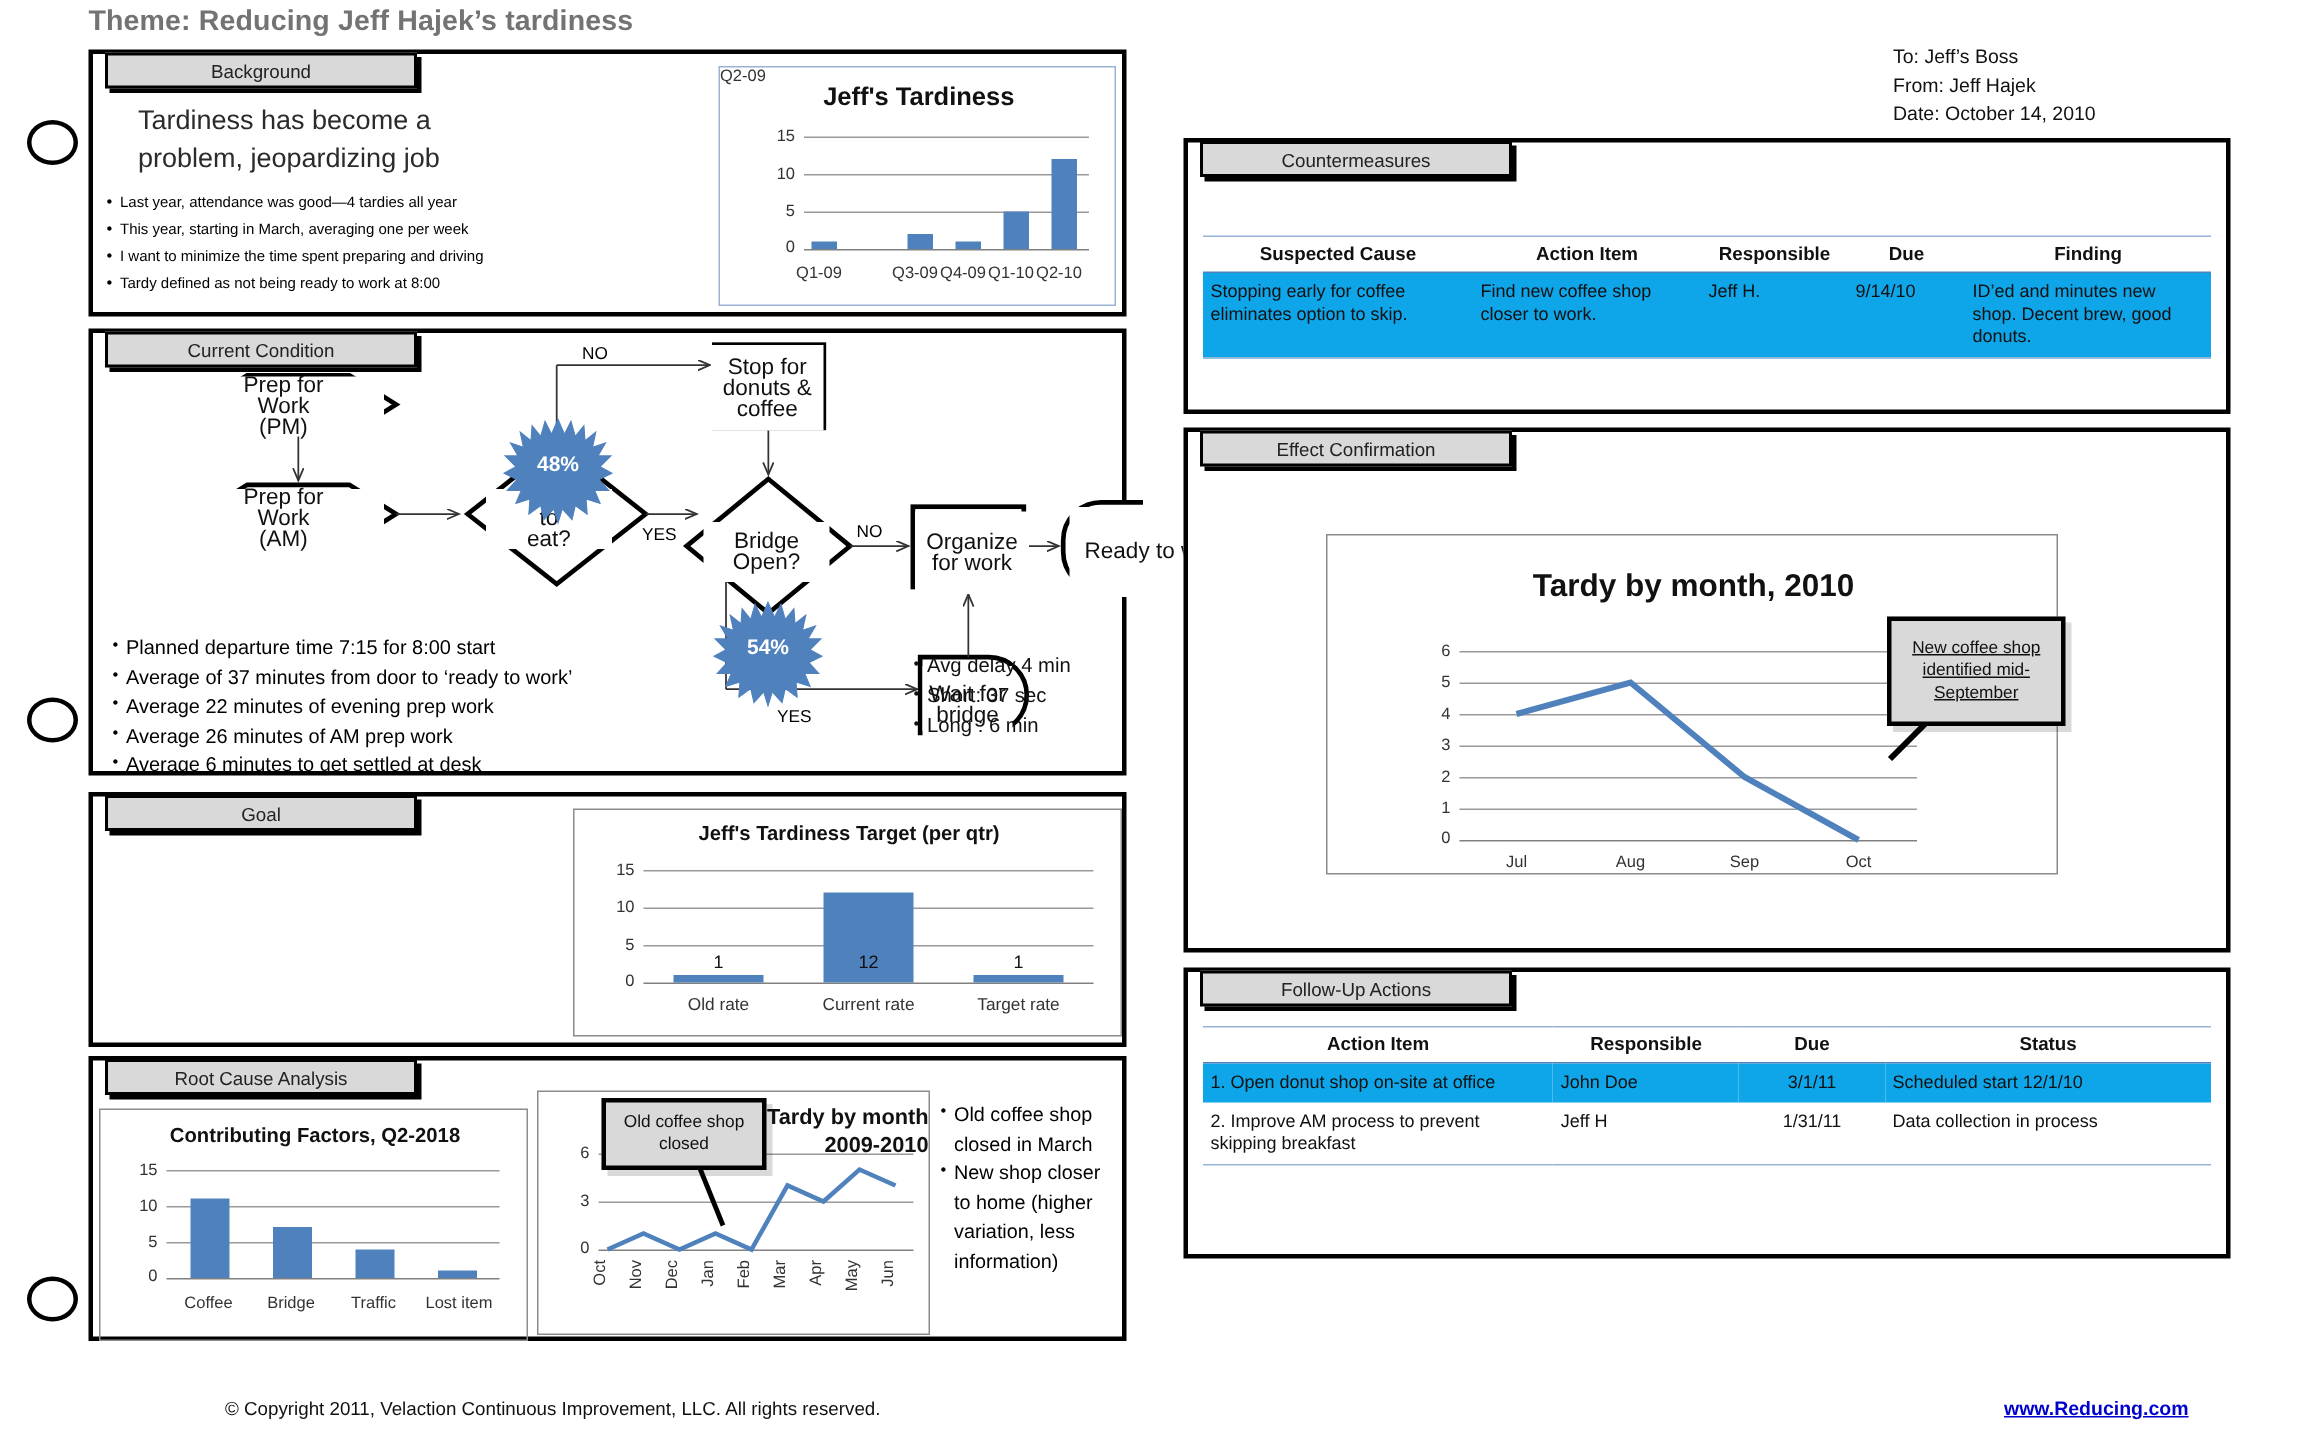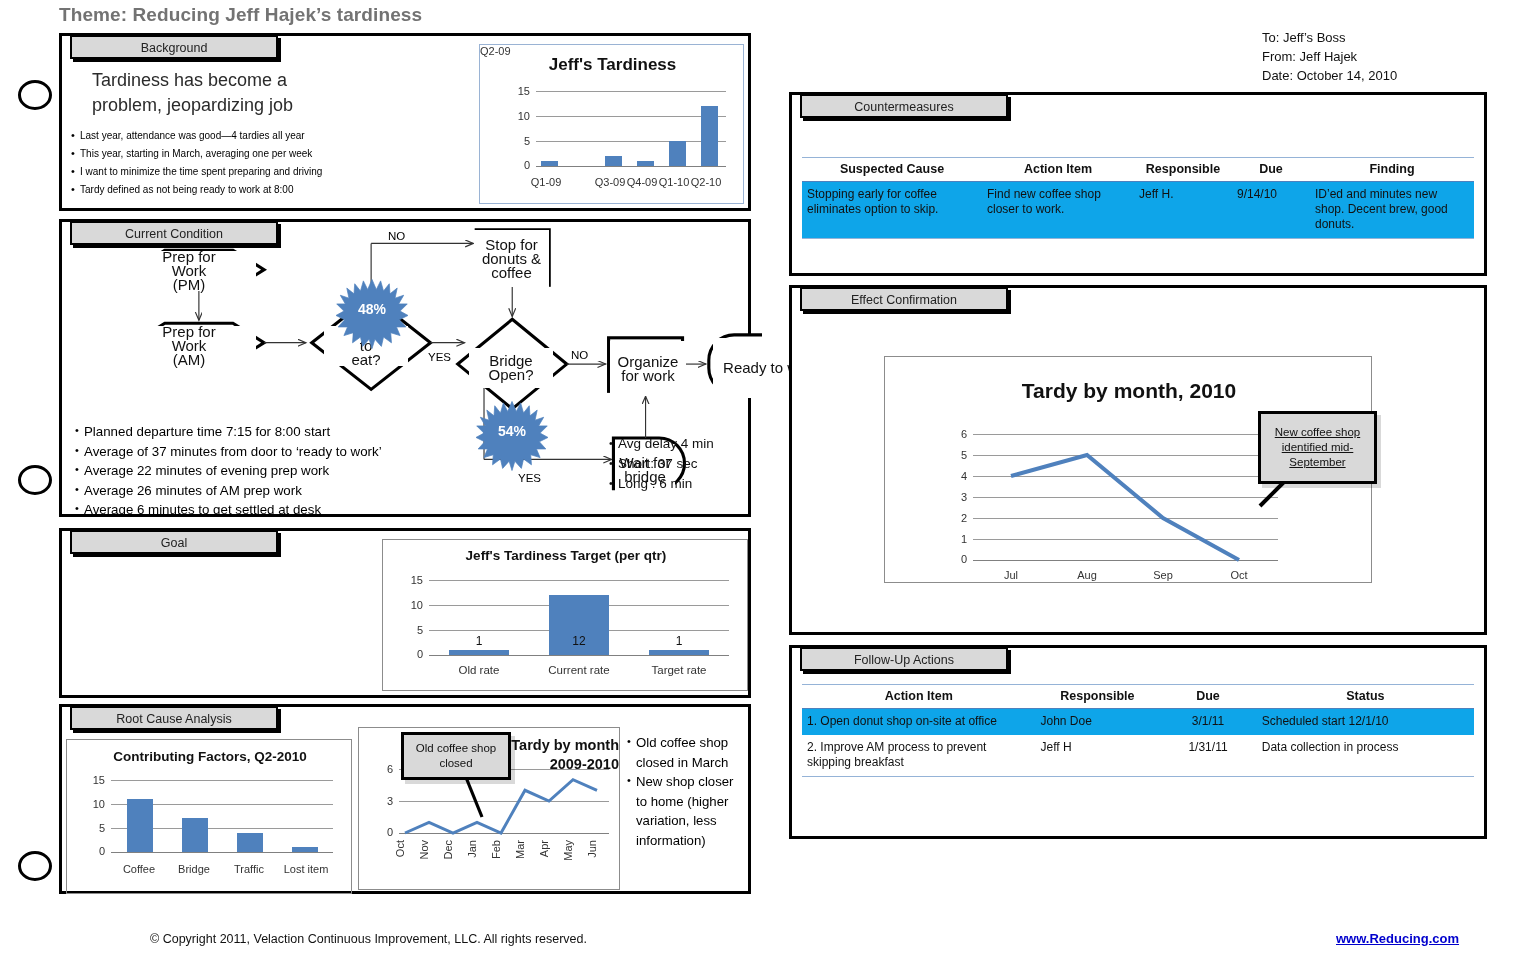--- a/index.html
+++ b/index.html
@@ -301,21 +301,21 @@
     <div class="xtick" style="left:46px;  top:124px; width:100px; font-size:11.5px;">Old rate</div>
     <div class="xtick" style="left:146px; top:124px; width:100px; font-size:11.5px;">Current rate</div>
     <div class="xtick" style="left:246px; top:124px; width:100px; font-size:11.5px;">Target rate</div>
   </div>
 </div>
 
 <div class="panel" style="left:59px; top:704px; width:692px; height:190px;">
   <div class="sec-head" style="width:208px;">Root Cause Analysis</div>
 
   <div class="chart" style="left:4px; top:32px; width:286px; height:155px; border:1px solid #8c8c8c;">
-    <div class="ctitle" style="position:absolute; left:0; top:9px; width:286px; font-size:13.5px;">Contributing Factors, Q2-2010</div>
+    <div class="ctitle" style="position:absolute; left:0; top:9px; width:286px; font-size:13.5px;">Contributing Factors, Q2-2018</div>
 
     <div class="plot" style="left:44px; top:40px; width:222px; height:72px;">
       <div class="gl" style="top:0px;"></div>
       <div class="gl" style="top:24px;"></div>
       <div class="gl" style="top:48px;"></div>
       <div class="gl" style="top:72px; background:#808080;"></div>
       <div class="bar" style="left:16px;  width:26px; height:53px;"></div>
       <div class="bar" style="left:71px;  width:26px; height:34px;"></div>
       <div class="bar" style="left:126px; width:26px; height:19px;"></div>
       <div class="bar" style="left:181px; width:26px; height:5px;"></div>

